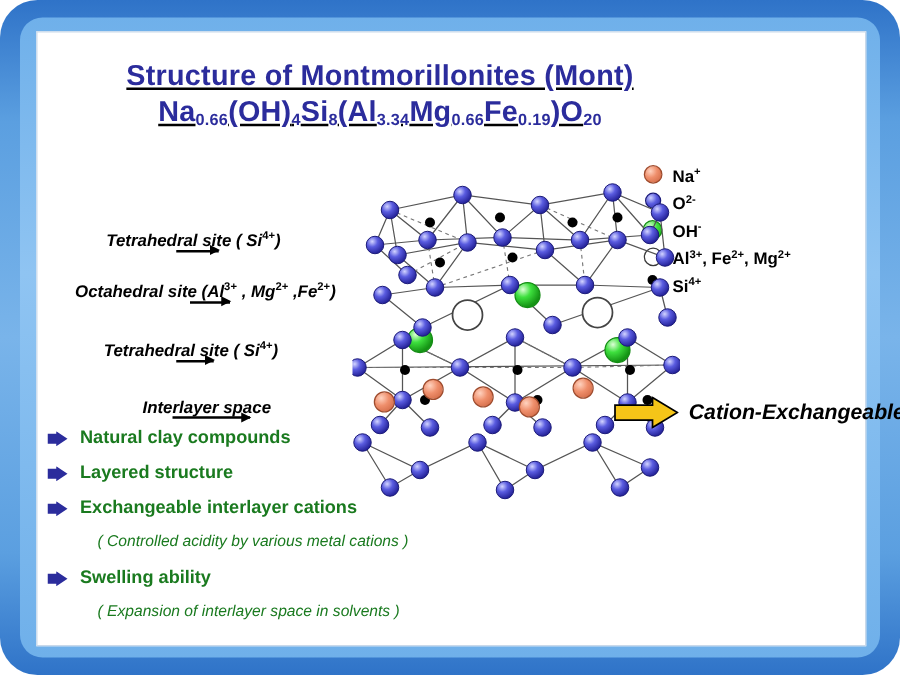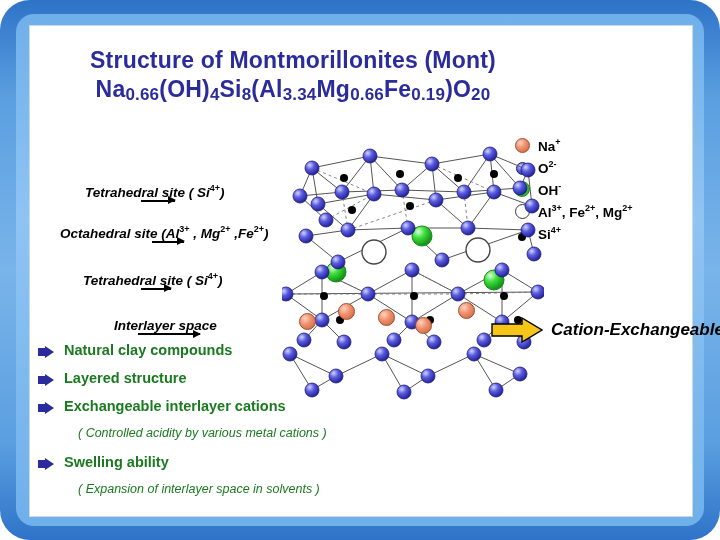--- a/index.html
+++ b/index.html
@@ -9,28 +9,28 @@
   .slide{position:relative;width:720px;height:540px;box-sizing:border-box;
          background:linear-gradient(180deg,#2f73c8 0%,#5b9fe0 18%,#79b4ea 50%,#5b9fe0 82%,#2f73c8 100%);
          border-radius:30px;}
   .frame-inner{position:absolute;left:16px;top:14px;right:16px;bottom:14px;
                border-radius:18px;
                background:linear-gradient(180deg,#6fb0ea 0%,#8fc4f2 40%,#6fb0ea 100%);}
   .paper{position:absolute;left:29px;top:25px;width:662px;height:490px;
          background:#ffffff;border:1px solid #c9d9ea;}
 
   
-  .title-wrap{position:absolute;left:1px;top:20px;width:524px;text-align:center;}
+  .title-wrap{position:absolute;left:12px;top:20px;width:524px;text-align:center;text-decoration:underline;}
   .title-line{color:#2b2c9c;font-weight:bold;font-size:23px;letter-spacing:.2px;
               line-height:29px;white-space:nowrap;}
-  .title-line sub{font-size:17px;vertical-align:-3px;font-weight:bold;}
+  .title-line sub{font-size:13px;vertical-align:-3px;font-weight:bold;}
 
   
   .legend{position:absolute;left:481px;top:106px;width:190px;}
-  .leg-row{display:flex;align-items:flex-end;height:21px;margin-bottom:1px;}
+  .leg-row{display:flex;align-items:flex-start;height:21px;margin-bottom:1px;}
   .leg-mark{width:22px;display:flex;justify-content:center;align-items:center;}
   .leg-txt{font-size:13.5px;font-weight:bold;color:#000;margin-left:5px;white-space:nowrap;}
   .leg-txt sup{font-size:9px;vertical-align:super;}
 
   .sph{border-radius:50%;display:block;}
   .sph-na{width:13px;height:13px;background:radial-gradient(circle at 33% 30%,#ffd3c0 0%,#ef8f6c 42%,#c9603c 100%);
           border:1px solid #9e4b2d;}
   .sph-o{width:11px;height:11px;background:radial-gradient(circle at 33% 30%,#cfd2ff 0%,#5a5ce0 45%,#26249b 100%);
          border:1px solid #1b1a78;}
   .sph-oh{width:14px;height:14px;background:radial-gradient(circle at 33% 28%,#d8ffd2 0%,#3ee03e 45%,#17a317 100%);

